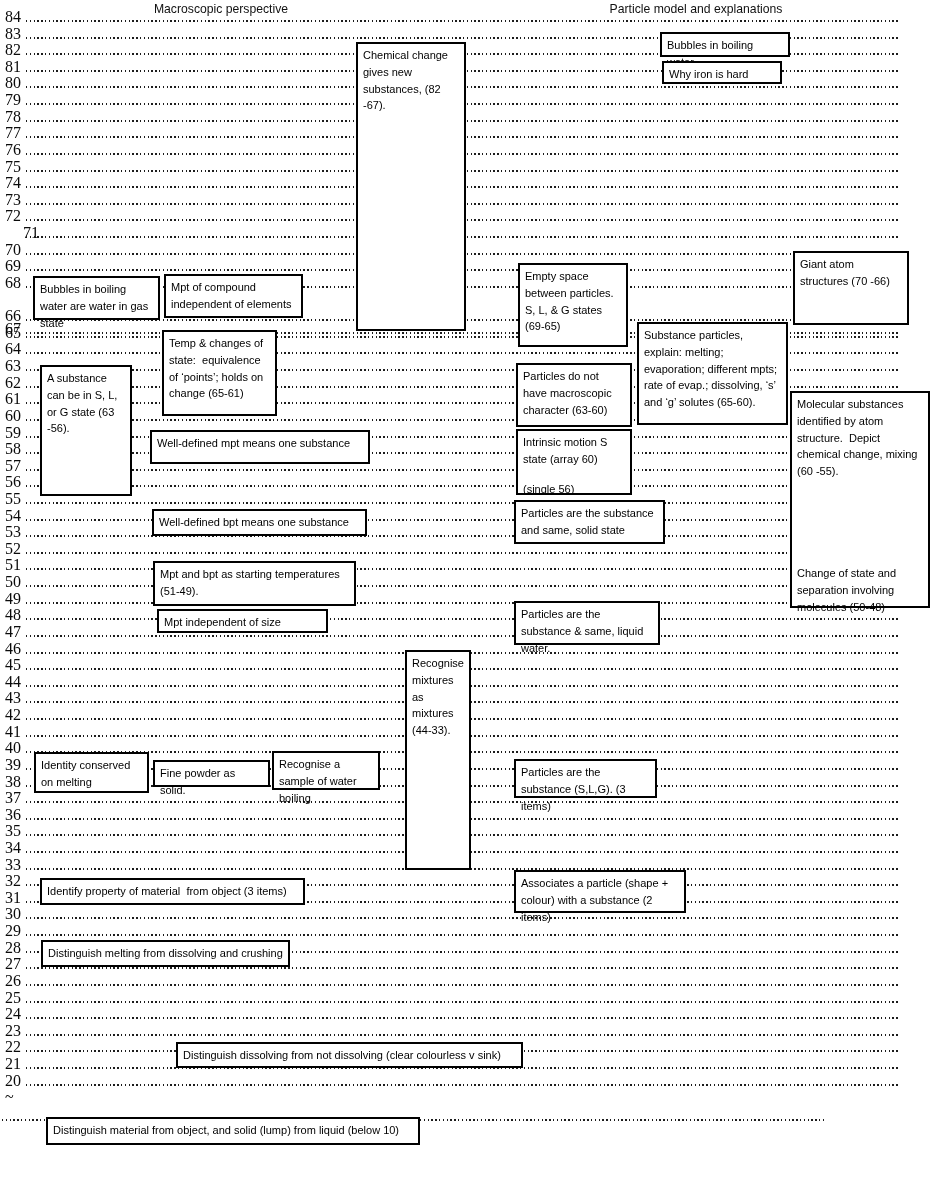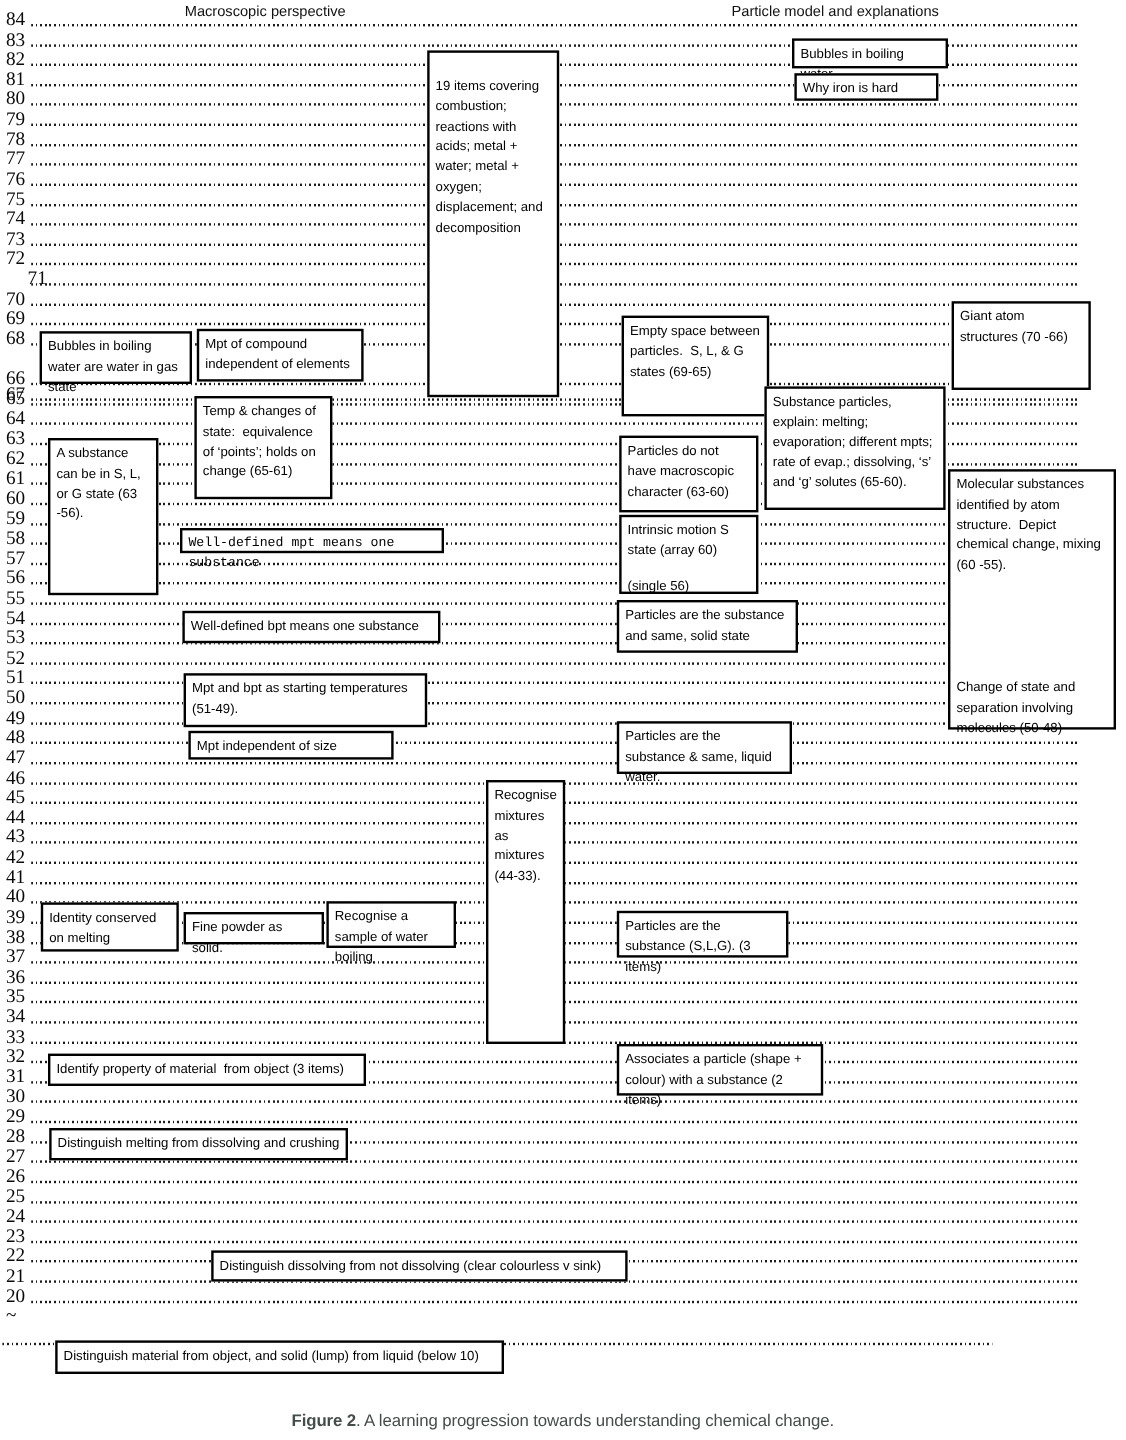--- a/index.html
+++ b/index.html
@@ -303,47 +303,44 @@
         <div class="leader" style="left: 26px; width: 872px;"></div>
       </div>
       <div class="scale-row" style="top: 1087.3px;">
         <span class="scale-label" style="left: 5px;">~</span>
       </div>
       <div class="scale-row" style="top: 1105.58px;">
         <div class="leader" style="left: 2px; width: 825px;"></div>
       </div>
     </div>
   <div id="boxes-layer">
-      <div class="prog-box" style="left: 356px; top: 42px; width: 110px; height: 289px;"><div class="para" style="margin-top: 17px;">19 items covering combustion; reactions with acids; metal + water; metal + oxygen; displacement; and decomposition</div></div>
+      <div class="prog-box" style="left: 356px; top: 42px; width: 110px; height: 289px;"><div class="para">Chemical change gives new substances, (82 -67).</div></div>
       <div class="prog-box" style="left: 660px; top: 32px; width: 130px; height: 25px;"><div class="para">Bubbles in boiling water</div></div>
       <div class="prog-box" style="left: 662px; top: 61px; width: 120px; height: 23px;"><div class="para">Why iron is hard</div></div>
       <div class="prog-box" style="left: 793px; top: 251px; width: 116px; height: 74px;"><div class="para">Giant atom structures (70 -66)</div></div>
-      <div class="prog-box" style="left: 518px; top: 263px; width: 123px; height: 84px;"><div class="para">Empty space between particles.  S, L, &amp; G states (69-65)</div></div>
+      <div class="prog-box" style="left: 518px; top: 263px; width: 110px; height: 84px;"><div class="para">Empty space between particles.  S, L, &amp; G states (69-65)</div></div>
       <div class="prog-box" style="left: 637px; top: 322px; width: 151px; height: 103px;"><div class="para">Substance particles, explain: melting; evaporation; different mpts; rate of evap.; dissolving, ‘s’ and ‘g’ solutes (65-60).</div></div>
       <div class="prog-box" style="left: 516px; top: 363px; width: 116px; height: 64px;"><div class="para">Particles do not have macroscopic character (63-60)</div></div>
       <div class="prog-box" style="left: 790px; top: 391px; width: 140px; height: 217px;"><div class="para">Molecular substances identified by atom structure.  Depict chemical change, mixing (60 -55).</div><div class="para" style="margin-top: 85px;">Change of state and separation involving molecules (50-48)</div></div>
       <div class="prog-box" style="left: 516px; top: 429px; width: 116px; height: 66px;"><div class="para">Intrinsic motion S state (array 60)</div><div class="para" style="margin-top: 13px;">(single 56)</div></div>
       <div class="prog-box" style="left: 514px; top: 500px; width: 151px; height: 44px;"><div class="para">Particles are the substance and same, solid state</div></div>
       <div class="prog-box" style="left: 514px; top: 601px; width: 146px; height: 44px;"><div class="para">Particles are the substance &amp; same, liquid water.</div></div>
       <div class="prog-box" style="left: 514px; top: 759px; width: 143px; height: 39px;"><div class="para">Particles are the substance (S,L,G). (3 items)</div></div>
       <div class="prog-box" style="left: 514px; top: 870px; width: 172px; height: 43px;"><div class="para">Associates a particle (shape + colour) with a substance (2 items)</div></div>
       <div class="prog-box" style="left: 33px; top: 276px; width: 127px; height: 44px;"><div class="para">Bubbles in boiling water are water in gas state</div></div>
       <div class="prog-box" style="left: 164px; top: 274px; width: 139px; height: 44px;"><div class="para">Mpt of compound independent of elements</div></div>
       <div class="prog-box" style="left: 162px; top: 330px; width: 115px; height: 86px;"><div class="para">Temp &amp; changes of state:  equivalence of ‘points’; holds on change (65-61)</div></div>
       <div class="prog-box" style="left: 40px; top: 365px; width: 92px; height: 131px;"><div class="para">A substance can be in S, L, or G state (63 -56).</div></div>
-      <div class="prog-box" style="left: 150px; top: 440px; width: 220px; height: 21px; font-family: Liberation Mono, monospace;"><div class="para">Well-defined mpt means one substance</div></div>
+      <div class="prog-box" style="left: 150px; top: 430px; width: 220px; height: 34px;"><div class="para">Well-defined mpt means one substance</div></div>
       <div class="prog-box" style="left: 152px; top: 509px; width: 215px; height: 27px;"><div class="para">Well-defined bpt means one substance</div></div>
       <div class="prog-box" style="left: 153px; top: 561px; width: 203px; height: 45px;"><div class="para">Mpt and bpt as starting temperatures (51-49).</div></div>
       <div class="prog-box" style="left: 157px; top: 609px; width: 171px; height: 24px;"><div class="para">Mpt independent of size</div></div>
       <div class="prog-box" style="left: 405px; top: 650px; width: 66px; height: 220px;"><div class="para">Recognise mixtures as mixtures (44-33).</div></div>
       <div class="prog-box" style="left: 34px; top: 752px; width: 115px; height: 41px;"><div class="para">Identity conserved on melting</div></div>
       <div class="prog-box" style="left: 153px; top: 760px; width: 117px; height: 27px;"><div class="para">Fine powder as solid.</div></div>
       <div class="prog-box" style="left: 272px; top: 751px; width: 108px; height: 39px;"><div class="para">Recognise a sample of water boiling</div></div>
       <div class="prog-box" style="left: 40px; top: 878px; width: 265px; height: 27px;"><div class="para">Identify property of material  from object (3 items)</div></div>
       <div class="prog-box" style="left: 41px; top: 940px; width: 249px; height: 27px;"><div class="para">Distinguish melting from dissolving and crushing</div></div>
       <div class="prog-box" style="left: 176px; top: 1042px; width: 347px; height: 26px;"><div class="para">Distinguish dissolving from not dissolving (clear colourless v sink)</div></div>
       <div class="prog-box" style="left: 46px; top: 1117px; width: 374px; height: 28px;"><div class="para">Distinguish material from object, and solid (lump) from liquid (below 10)</div></div>
     </div>
 
-  <div id="figure-caption">
-    <b>Figure 2</b><span>. A learning progression towards understanding chemical change.</span>
-  </div>
 </div>
 
 </body></html>

